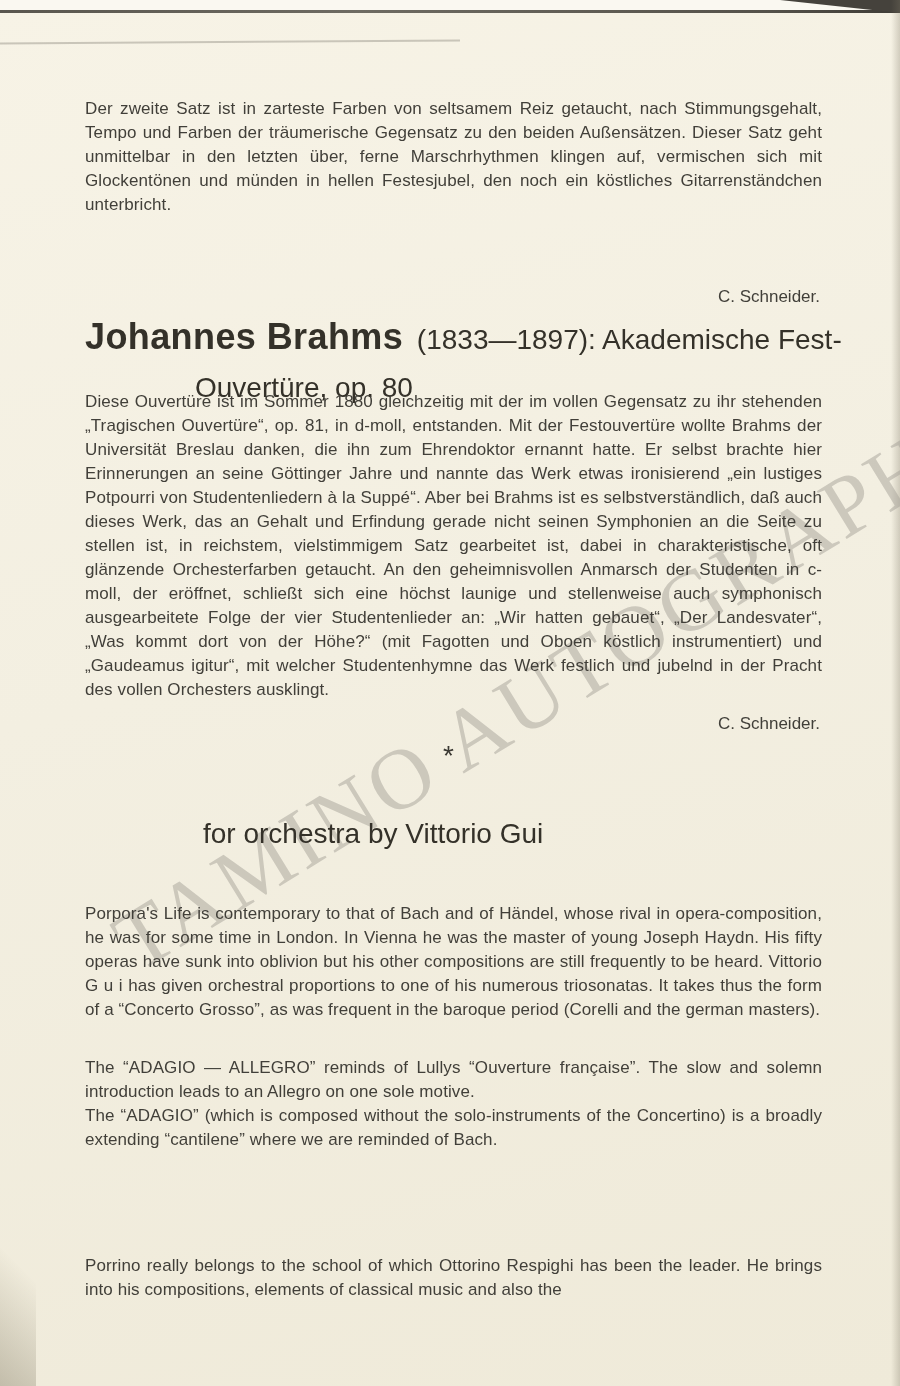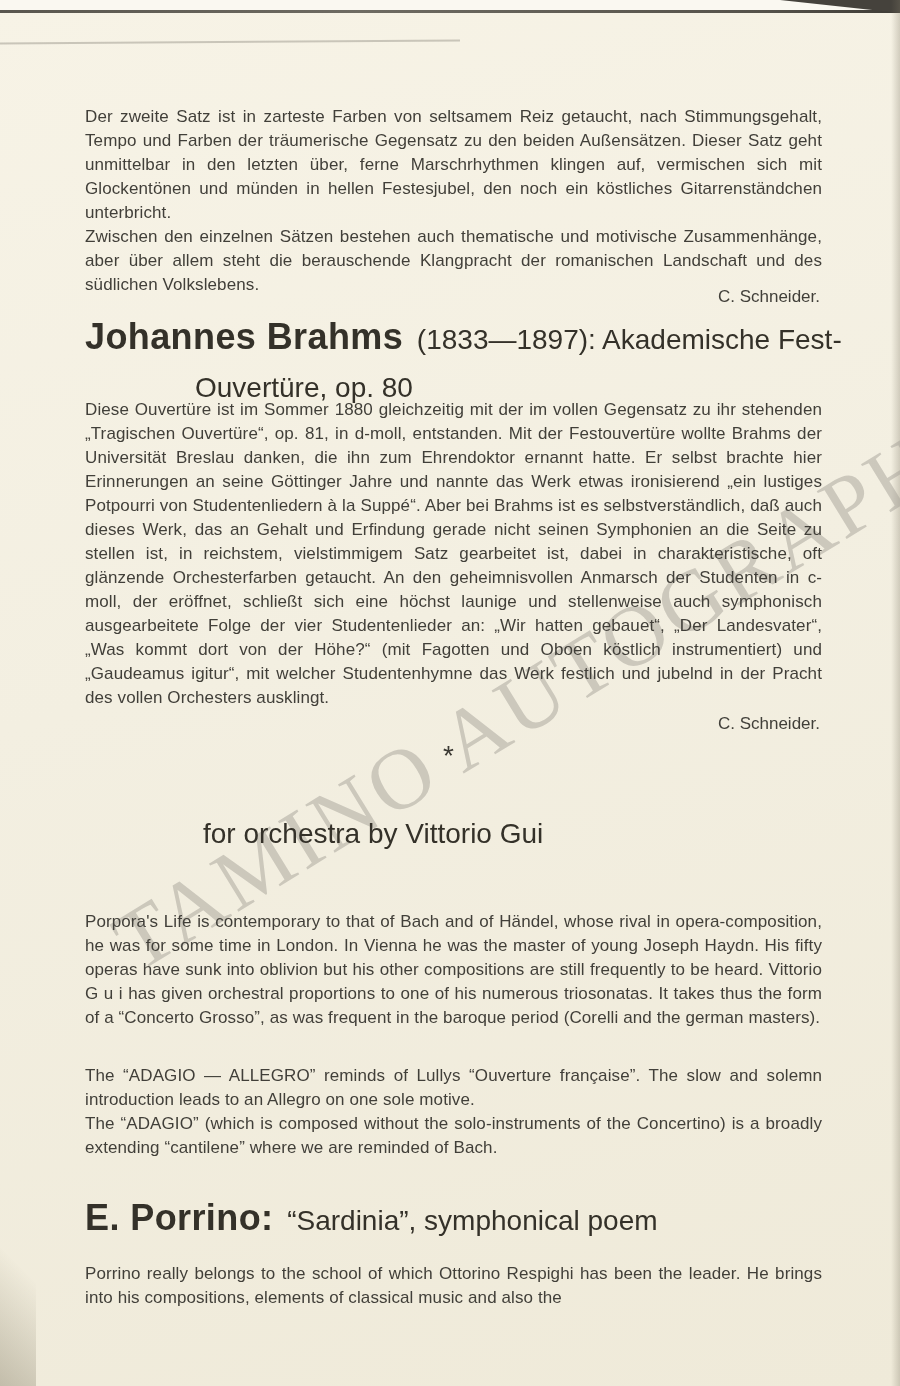--- a/index.html
+++ b/index.html
@@ -30,21 +30,21 @@
     transform:translate(-50%,-50%) rotate(-31.5deg);
     font-family:"Liberation Serif", serif;
     font-size:86px;letter-spacing:4px;white-space:nowrap;
     color:#a39f96;opacity:0.48;
   }
   
   .content{
     position:absolute;left:85px;top:0;width:737px;height:100%;z-index:2;
     color:#413f39;font-size:17px;line-height:24px;
   }
-  .para{position:absolute;left:0;right:0;text-align:justify;letter-spacing:0.1px;margin-top:8px;}
+  .para{position:absolute;left:0;right:0;text-align:justify;letter-spacing:0.1px;}
   .sig{position:absolute;left:0;right:2px;text-align:right;}
   .heading{position:absolute;left:0;right:0;color:#343129;line-height:44px;}
   .hline1{white-space:nowrap;}
   .hname{font-size:36px;font-weight:bold;letter-spacing:0.4px;}
   .hrest{font-size:28px;margin-left:9px;}
   .hline2{font-size:28px;}
   .indent-brahms{padding-left:110px;}
   .indent-porpora{padding-left:118px;}
   .separator{position:absolute;left:0;right:10px;text-align:center;font-size:28px;color:#3b3933;}
   
@@ -73,21 +73,20 @@
   <div class="scan-top-line2"></div>
   <div class="scan-corner-tr"></div>
   <div class="scan-right-shadow"></div>
   <div class="scan-bl-shadow"></div>
 
   <div class="watermark">TAMINO AUTOGRAPHS</div>
 
   <div class="content">
 
     <div class="para" id="p1">Der zweite Satz ist in zarteste Farben von seltsamem Reiz getaucht, nach Stimmungsgehalt, Tempo und Farben der träumerische Gegensatz zu den beiden Außensätzen. Dieser Satz geht unmittelbar in den letzten über, ferne Marschrhythmen klingen auf, vermischen sich mit Glockentönen und münden in hellen Festesjubel, den noch ein köstliches Gitarrenständchen unterbricht.</div>
-    <div class="para" id="p2">Zwischen den einzelnen Sätzen bestehen auch thematische und motivische Zusammenhänge, aber über allem steht die berauschende Klangpracht der romanischen Landschaft und des südlichen Volkslebens.</div>
     <div class="sig" id="sig1">C. Schneider.</div>
 
     <div class="heading" id="h-brahms">
       <div class="hline1">
         <span class="hname">Johannes Brahms</span>
         <span class="hrest">(1833—1897): Akademische Fest-</span>
       </div>
       <div class="hline2 indent-brahms">Ouvertüre, op. 80</div>
     </div>
 
@@ -97,23 +96,17 @@
     <div class="separator" id="sep">*</div>
 
     <div class="heading" id="h-porpora">
       <div class="hline2 indent-porpora">for orchestra by Vittorio Gui</div>
     </div>
 
     <div class="para" id="porpora-p1">Porpora's Life is contemporary to that of Bach and of Händel, whose rival in opera-composition, he was for some time in London. In Vienna he was the master of young Joseph Haydn. His fifty operas have sunk into oblivion but his other compositions are still frequently to be heard. Vittorio G u i has given orchestral proportions to one of his numerous triosonatas. It takes thus the form of a “Concerto Grosso”, as was frequent in the baroque period (Corelli and the german masters).</div>
     <div class="para" id="porpora-p2">The “ADAGIO — ALLEGRO” reminds of Lullys “Ouverture française”. The slow and solemn introduction leads to an Allegro on one sole motive.</div>
     <div class="para" id="porpora-p3">The “ADAGIO” (which is composed without the solo-instruments of the Concertino) is a broadly extending “cantilene” where we are reminded of Bach.</div>
 
-    <div class="heading" id="h-porrino">
-      <div class="hline1">
-        <span class="hname">E. Porrino:</span>
-        <span class="hrest">“Sardinia”, symphonical poem</span>
-      </div>
-    </div>
 
     <div class="para" id="porrino-p1">Porrino really belongs to the school of which Ottorino Respighi has been the leader. He brings into his compositions, elements of classical music and also the</div>
 
   </div>
 </div>
 
 </body></html>

